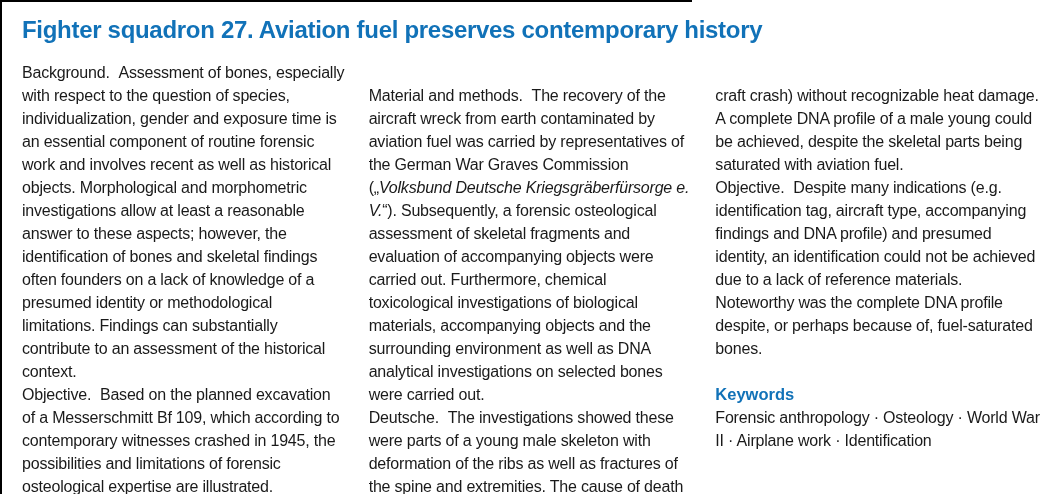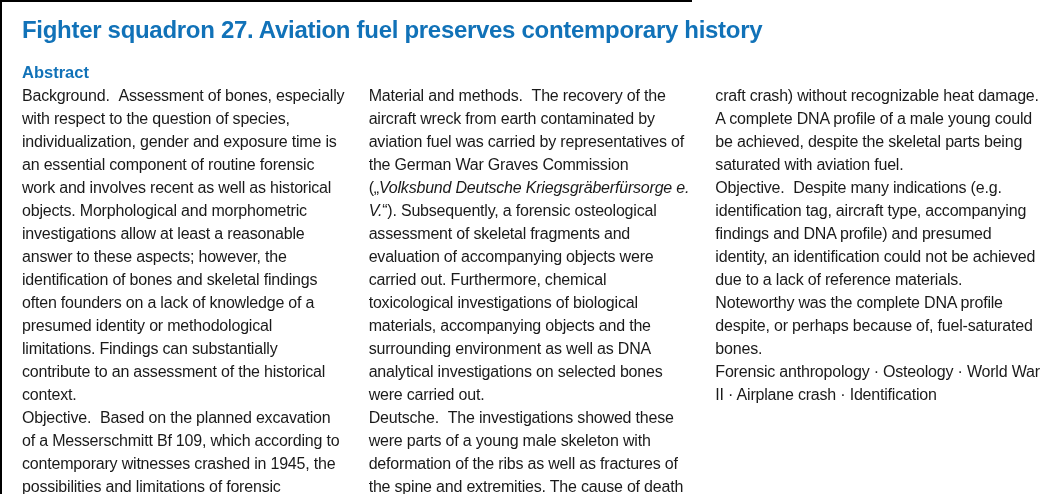--- a/index.html
+++ b/index.html
@@ -50,29 +50,29 @@
 </head>
 <body>
 
 <div class="top-rule"></div>
 
 <h1 class="page-title">Fighter squadron 27. Aviation fuel preserves contemporary history</h1>
 
 <div class="columns">
 
   <div class="col">
-    <h2 class="section-heading">Abstract</h2>
     <p><span class="run-in-label">Background.</span><span>Assessment of bones, especially with respect to the question of species, individualization, gender and exposure time is an essential component of routine forensic work and involves recent as well as historical objects. Morphological and morphometric investigations allow at least a reasonable answer to these aspects; however, the identification of bones and skeletal findings often founders on a lack of knowledge of a presumed identity or methodological limitations. Findings can substantially contribute to an assessment of the historical context.</span></p>
     <p><span class="run-in-label">Objective.</span><span>Based on the planned excavation of a Messerschmitt Bf 109, which according to contemporary witnesses crashed in 1945, the possibilities and limitations of forensic osteological expertise are illustrated.</span></p>
   </div>
 
   <div class="col offset">
     <p><span class="run-in-label">Material and methods.</span><span>The recovery of the aircraft wreck from earth contaminated by aviation fuel was carried by representatives of the German War Graves Commission („</span><span class="italic-seg">Volksbund Deutsche Kriegsgräberfürsorge e. V.</span><span>“). Subsequently, a forensic osteological assessment of skeletal fragments and evaluation of accompanying objects were carried out. Furthermore, chemical toxicological investigations of biological materials, accompanying objects and the surrounding environment as well as DNA analytical investigations on selected bones were carried out.</span></p>
     <p><span class="run-in-label">Deutsche.</span><span>The investigations showed these were parts of a young male skeleton with deformation of the ribs as well as fractures of the spine and extremities. The cause of death was consistent with a high speed trauma (air-</span></p>
   </div>
 
   <div class="col offset">
     <p><span>craft crash) without recognizable heat damage. A complete DNA profile of a male young could be achieved, despite the skeletal parts being saturated with aviation fuel.</span></p>
     <p><span class="run-in-label">Objective.</span><span>Despite many indications (e.g. identification tag, aircraft type, accompanying findings and DNA profile) and presumed identity, an identification could not be achieved due to a lack of reference materials. Noteworthy was the complete DNA profile despite, or perhaps because of, fuel-saturated bones.</span></p>
-    <p>Forensic anthropology · Osteology · World War II · Airplane crash · Identification</p>
+    <h2 class="section-heading keywords-heading">Keywords</h2>
+    <p>Forensic anthropology · Osteology · World War II · Airplane work · Identification</p>
   </div>
 
 </div>
 
 </body></html>

